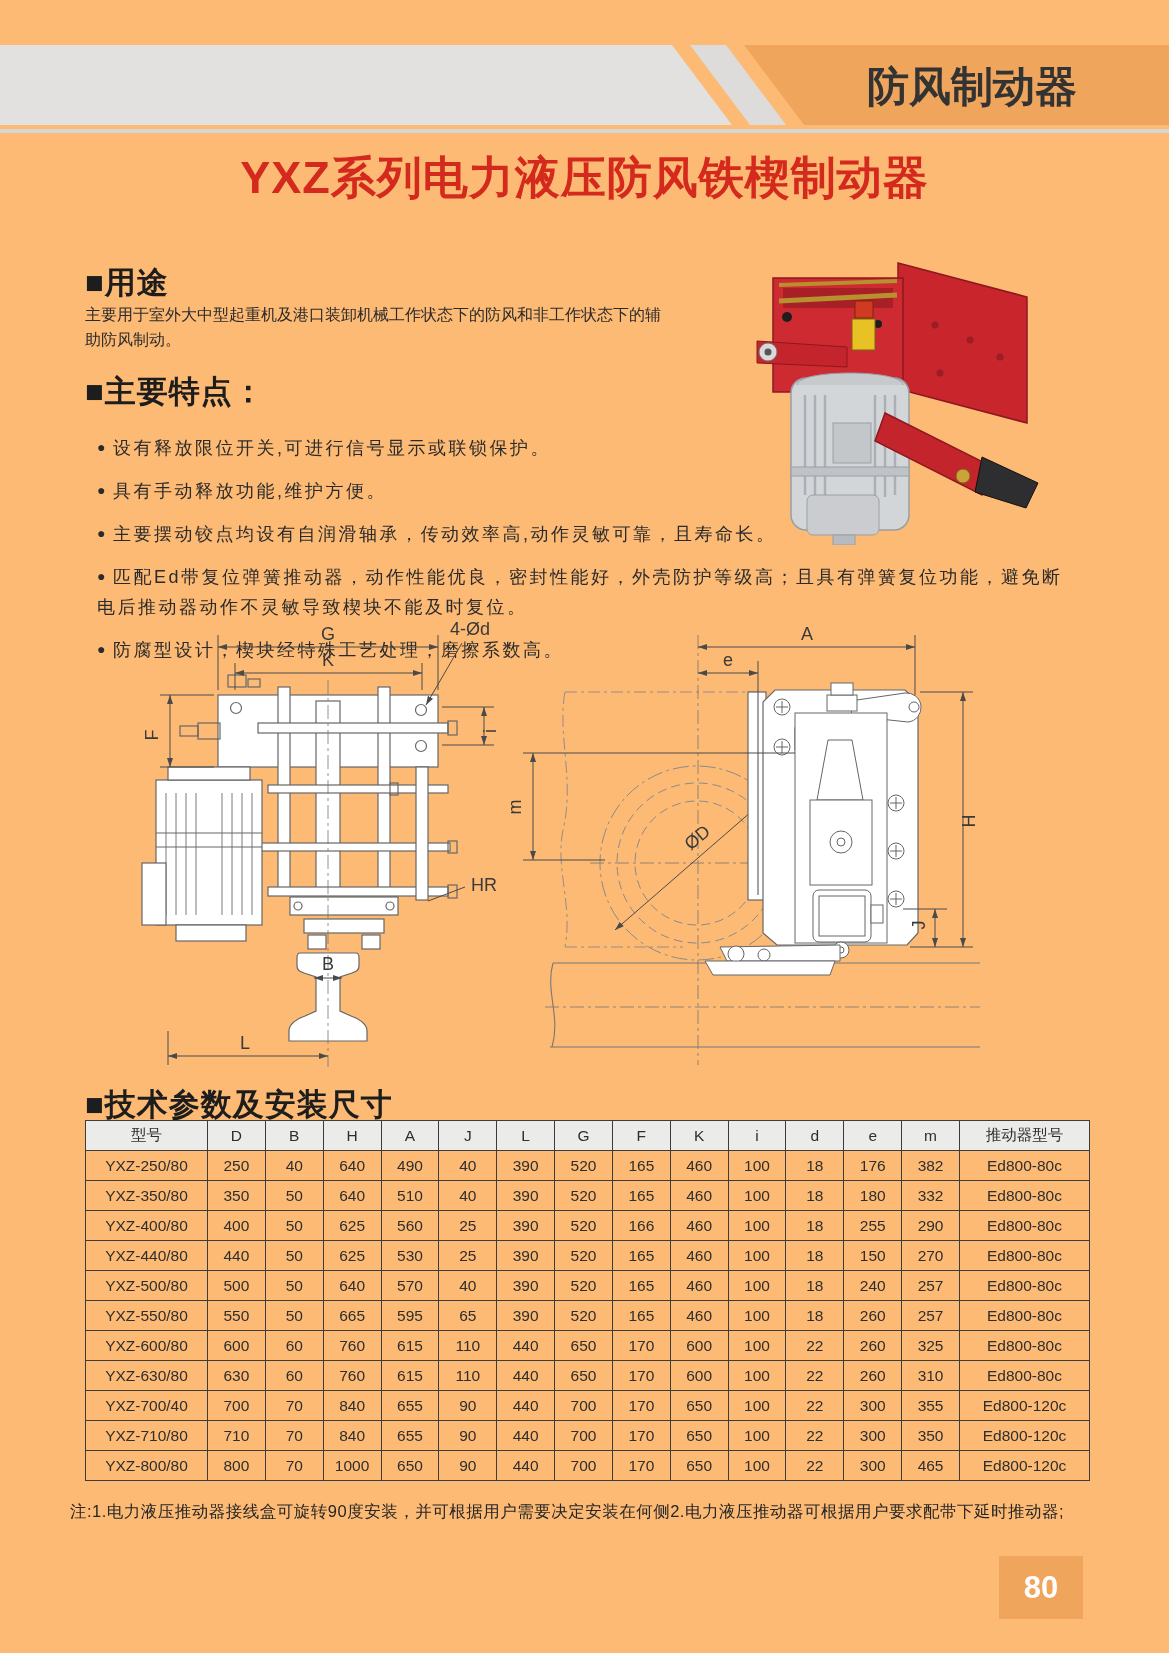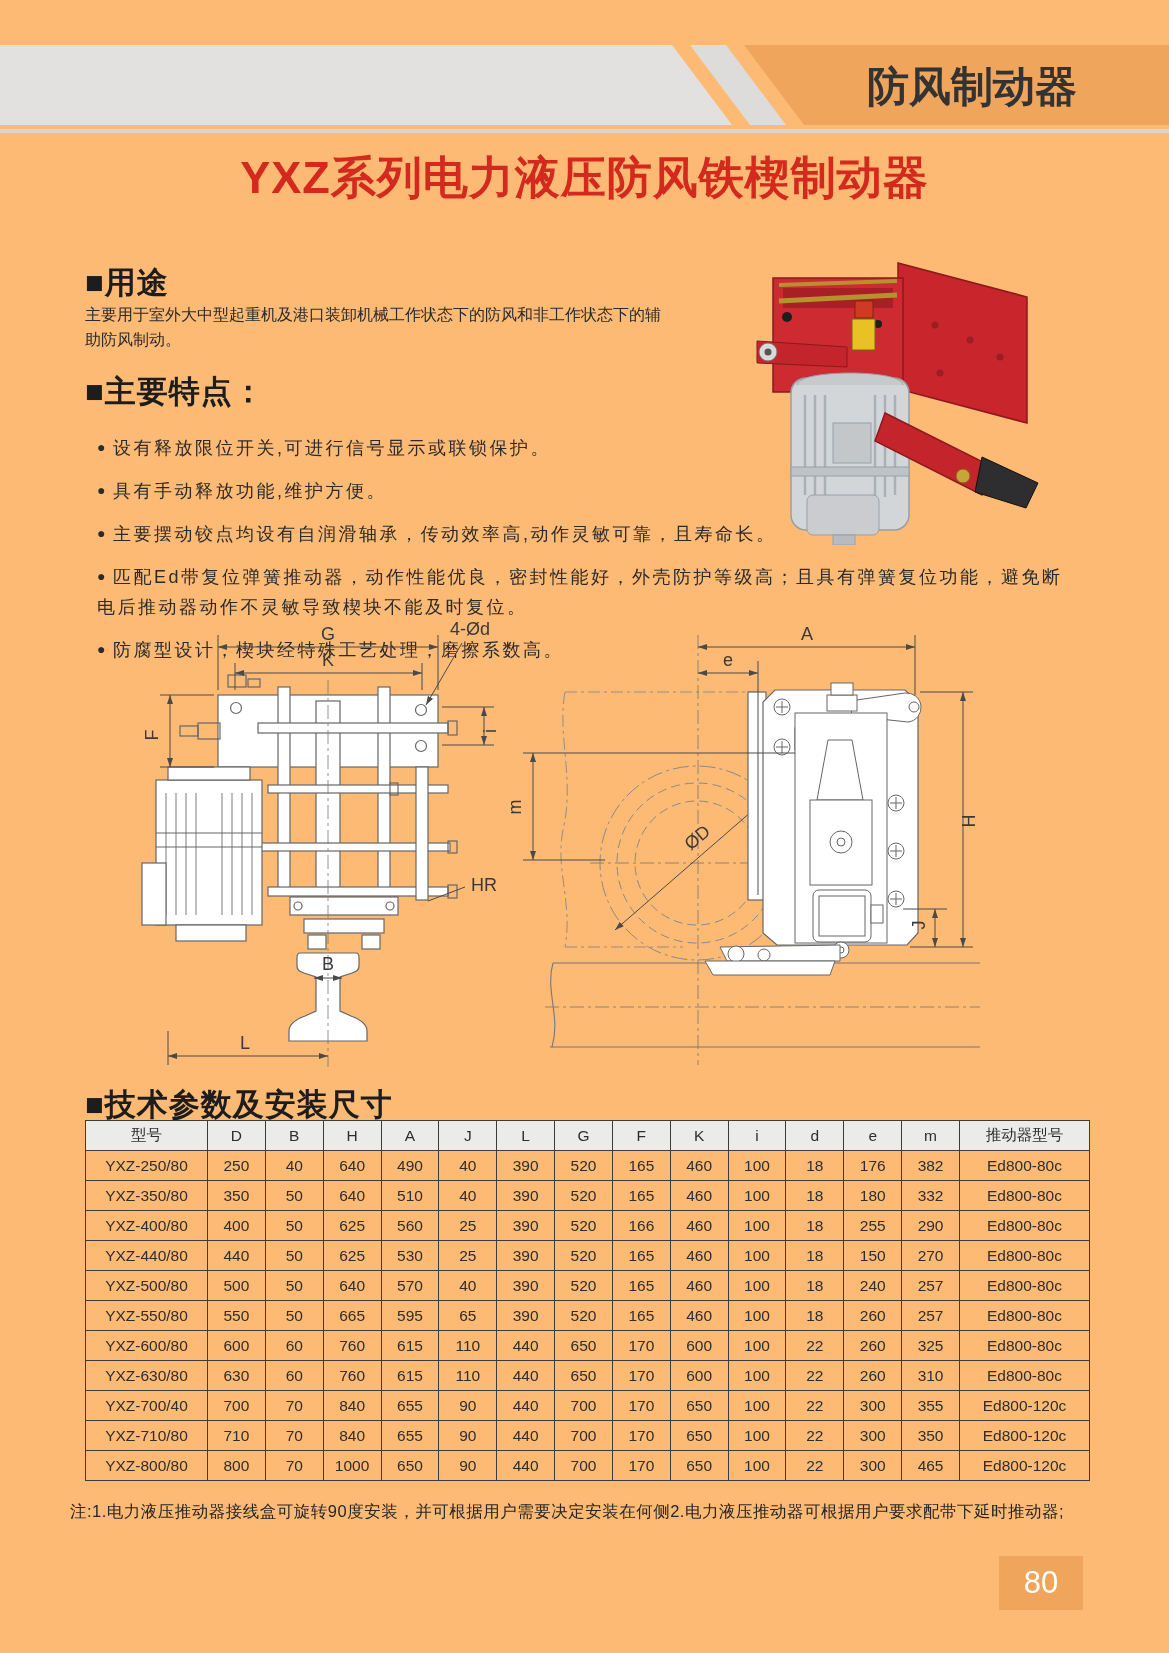--- a/index.html
+++ b/index.html
@@ -15,22 +15,22 @@
   .features{left:85px;top:420px;width:1008px;list-style:none;margin:0;padding:0;
     font-size:18px;letter-spacing:2.5px;line-height:30px;color:#2b2b2b;}
   .features li{margin:12px;padding:0;}
   .dot::before{content:"●";font-size:14px;margin-right:5px;vertical-align:2px;}
   
   .spec-table{border-collapse:collapse;table-layout:fixed;width:1005px;font-size:15.5px;color:#2e2e2e;}
   .spec-table th,.spec-table td{border:1px solid #3c3c3c;height:29px;text-align:center;
     padding:0;font-weight:normal;overflow:hidden;white-space:nowrap;}
   .spec-table th{background:#ebebe9;}
   .note{left:70px;top:1501px;width:1064px;font-size:16.5px;color:#262626;letter-spacing:0.5px;}
-  .page-num{left:999px;top:1556px;width:84px;height:54px;background:#f0a55c;color:#fff;
-    font-size:31px;font-weight:normal;display:flex;align-items:center;justify-content:center;}
+  .page-num{left:999px;top:1556px;width:84px;height:63px;background:#f0a55c;color:#fff;
+    font-size:31px;font-weight:bold;display:flex;align-items:center;justify-content:center;}
   svg text{font-family:"Liberation Sans","DejaVu Sans",sans-serif;}
   .dimtxt{font-size:18px;fill:#3a3a3a;}
 </style>
 </head>
 <body>
 
 <div class="page">
 
   <svg class="abs" style="left:0;top:45px" width="1169" height="80">
     <polygon points="0,0 672,0 732,80 0,80" fill="#e2e1df"></polygon>

